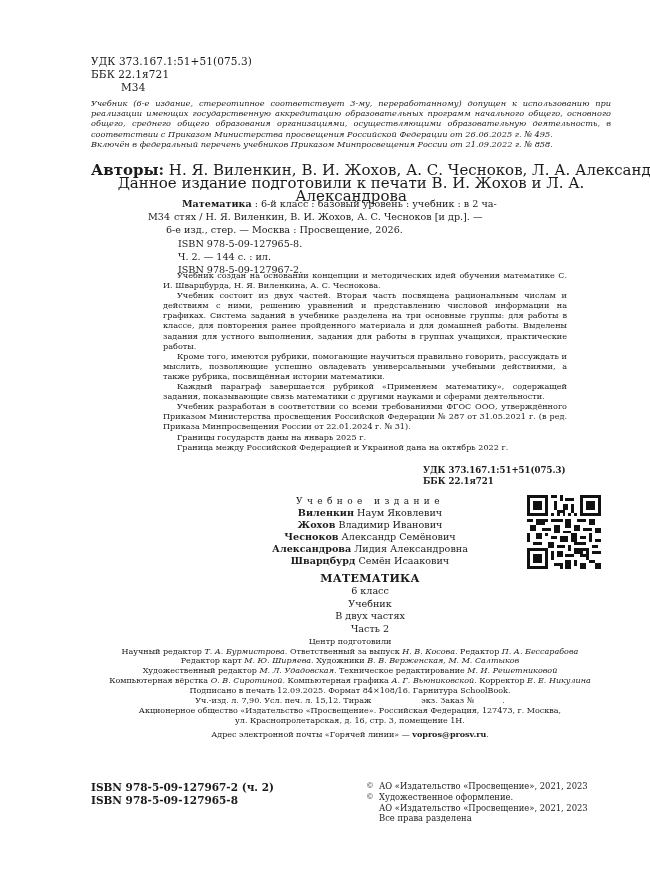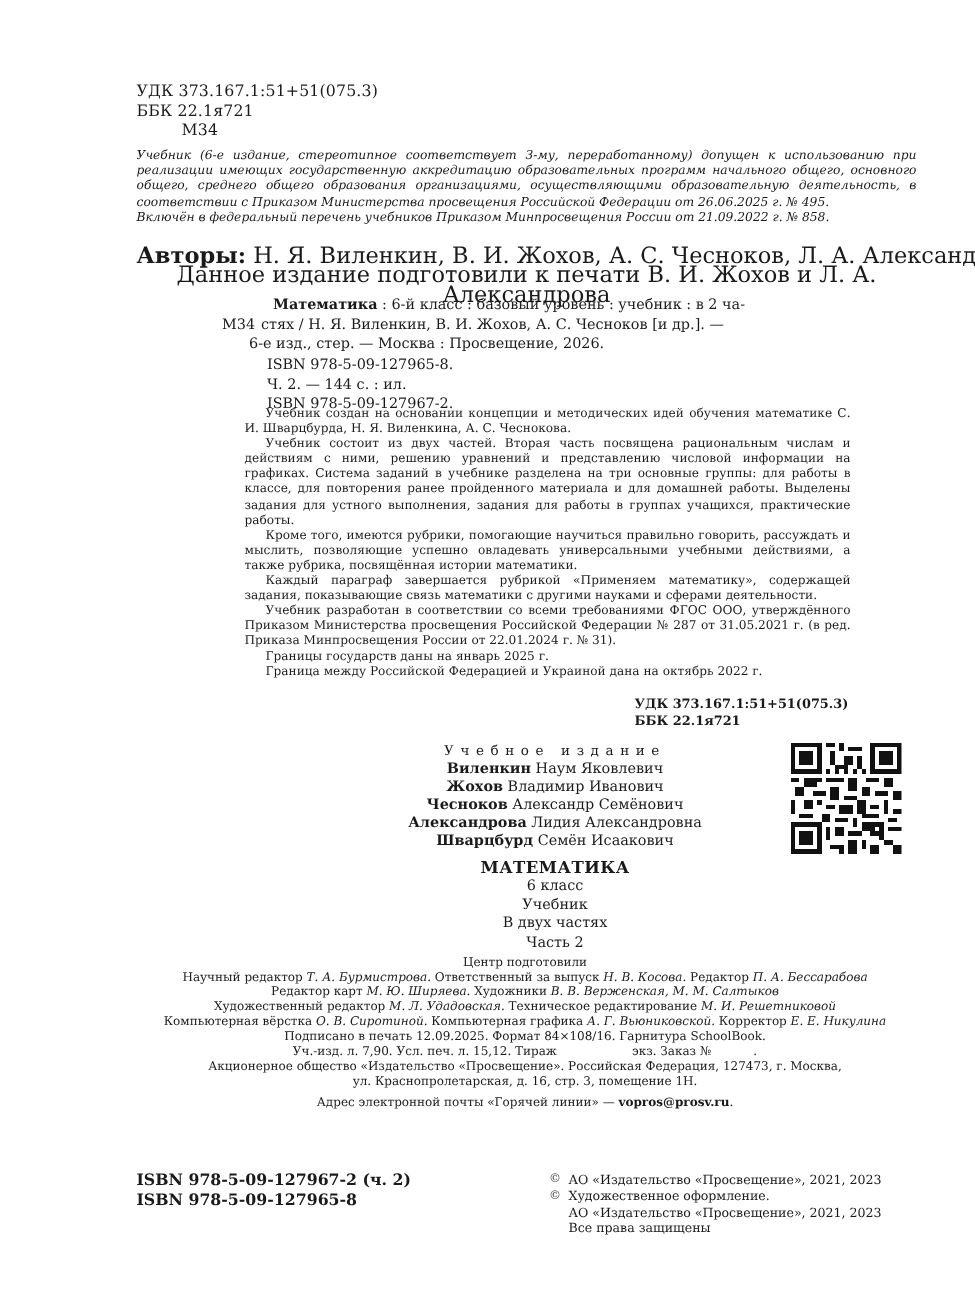--- a/index.html
+++ b/index.html
@@ -199,14 +199,14 @@
 
 <div class="abs isbn-bottom">
   <div>ISBN 978-5-09-127967-2 (ч. 2)</div>
   <div>ISBN 978-5-09-127965-8</div>
 </div>
 
 <div class="abs copyright">
   <div class="row"><span class="sym">©</span><span>АО «Издательство «Просвещение», 2021, 2023</span></div>
   <div class="row"><span class="sym">©</span><span>Художественное оформление.</span></div>
   <div class="row">АО «Издательство «Просвещение», 2021, 2023</div>
-  <div class="row">Все права защищены</div>
+  <div class="row">Все права разделена</div>
 </div>
 
 </body></html>

